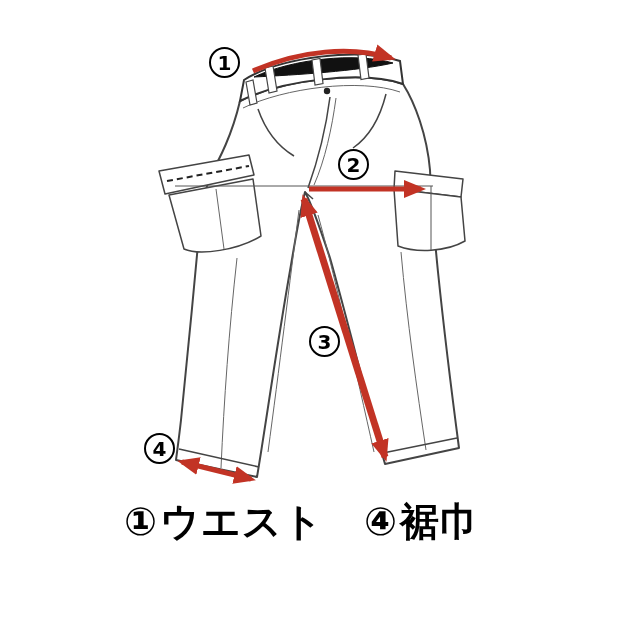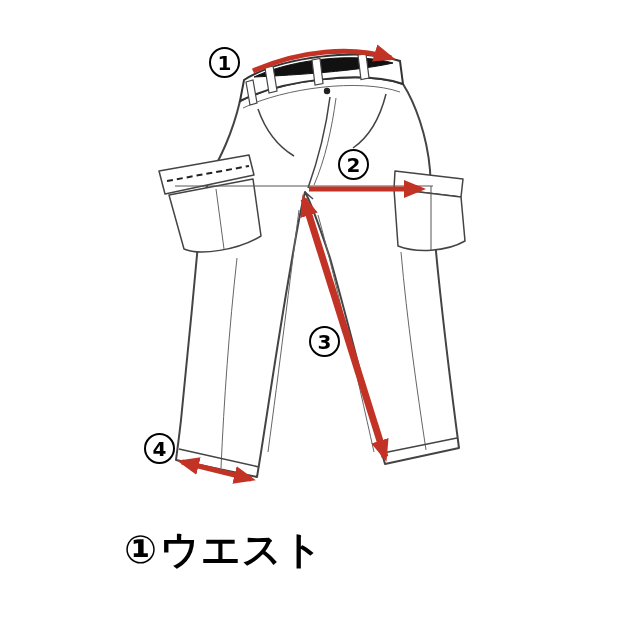--- a/index.html
+++ b/index.html
@@ -22,21 +22,20 @@
     font-size:20px;font-weight:700;color:#000;
     z-index:5;
   }
   .legend{
     position:absolute;
     left:124px;top:500px;
     display:grid;
     grid-template-columns:240px auto;
     row-gap:8px;
     z-index:4;
-    margin-top:28px;
   }
   .legend .cell{
     white-space:nowrap;
     font-size:39px;
     font-weight:700;
     color:#000;
     line-height:1.15;
     letter-spacing:1px;
   }
   .legend .num{margin-right:2px;}
@@ -133,15 +132,18 @@
     <span>3</span>
   </div>
   <div class="marker" style="left:144px;top:433px">
     <span>4</span>
   </div>
 
   <div class="legend">
     <div class="cell">
       <span class="num">①</span><span class="label">ウエスト</span>
     </div>
+    <div class="cell">
+      <span class="num">④</span><span class="label">裾巾</span>
+    </div>
   </div>
 
 </div>
 
 </body></html>

